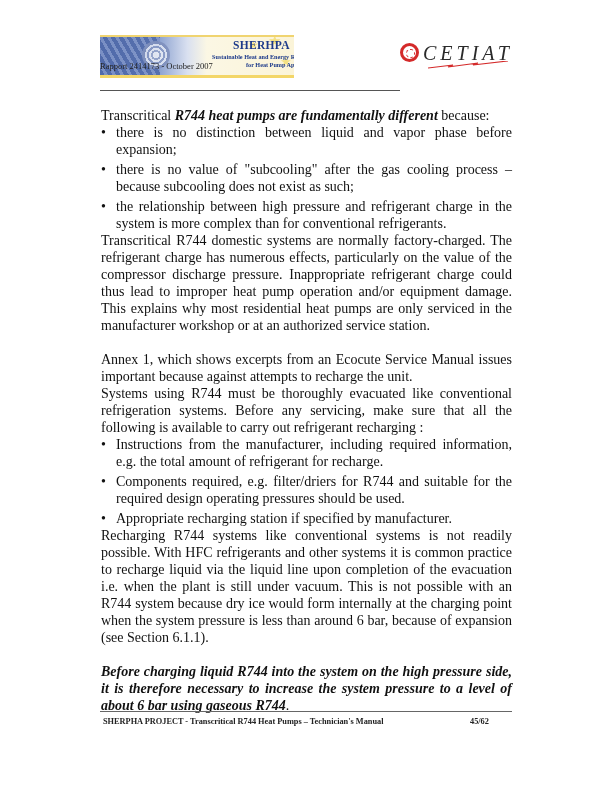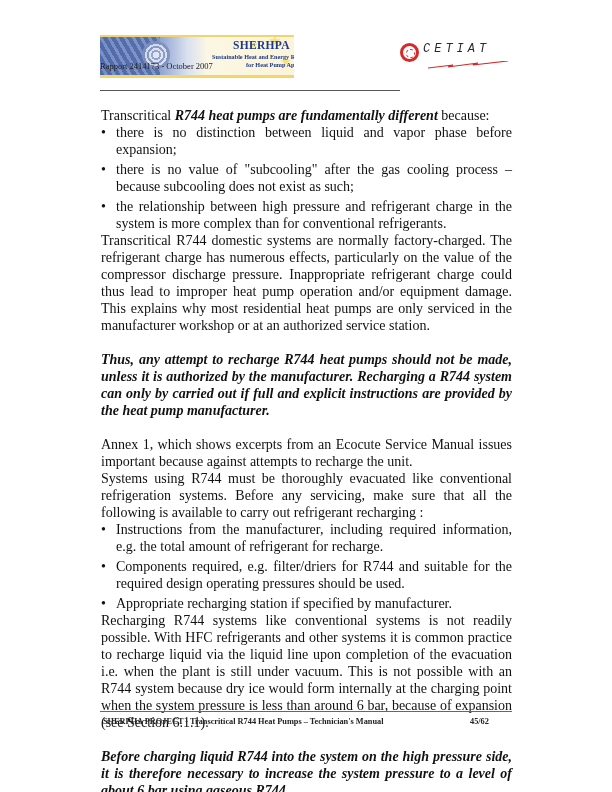--- a/index.html
+++ b/index.html
@@ -21,22 +21,22 @@
                     letter-spacing: .3px; }
     .banner-sub1 { position: absolute; left: 112px; top: 16px; font-weight: bold; font-size: 6.2px; color: #1d3a8a; white-space: nowrap; }
     .banner-sub2 { position: absolute; left: 146px; top: 24px; font-weight: bold; font-size: 6.2px; color: #1d3a8a; white-space: nowrap; }
     .star { position: absolute; color: #f4df7a; font-size: 15px; line-height: 1; opacity: .9; }
 
     .logo { position: absolute; left: 398px; top: 40px; width: 120px; height: 30px; }
     .logo-ring { position: absolute; left: 2px; top: 3px; width: 19px; height: 19px; border-radius: 50%;
                  border: 3px solid #d42a2a; box-sizing: border-box; }
     .logo-ring::after { content: ""; position: absolute; left: 3px; top: 3px; width: 7px; height: 7px; border-radius: 50%;
                         border: 1px dashed #d42a2a; }
-    .logo-text { position: absolute; left: 25px; top: 2px; font-family: Liberation Mono, monospace; font-style: italic;
-                 font-size: 12px; letter-spacing: 4px; color: #2a2a2a; }
+    .logo-text { position: absolute; left: 25px; top: 2px; font-family: Liberation Serif, serif; font-style: italic;
+                 font-size: 20px; letter-spacing: 4px; color: #2a2a2a; }
     .logo-zig { position: absolute; left: 30px; top: 21px; width: 80px; height: 8px; }
 
     .report-ref { position: absolute; left: 100px; top: 61px; font-size: 8.5px; color: #222; }
     .header-rule { position: absolute; left: 100px; top: 90px; width: 300px; height: 0; border-top: 0.8px solid #555; }
 
     
     .content { position: absolute; left: 101px; top: 107px; width: 411px; font-size: 14px; line-height: 17px; }
     p { margin: 0; text-align: justify; }
     .para { margin-bottom: 17px; }
     .tight { margin-bottom: 0; }
@@ -81,21 +81,20 @@
   <div class="content">
     <p class="tight"><span>Transcritical </span><span class="bi">R744 heat pumps are fundamentally different</span><span> because:</span></p>
     <ul class="bul para">
       <li class="spaced"><span class="dot">•</span><span>there is no distinction between liquid and vapor phase before expansion;</span></li>
       <li class="spaced"><span class="dot">•</span><span>there is no value of "subcooling" after the gas cooling process – because subcooling does not exist as such;</span></li>
       <li><span class="dot">•</span><span>the relationship between high pressure and refrigerant charge in the system is more complex than for conventional refrigerants.</span></li>
     </ul>
 
     <p class="para">Transcritical R744 domestic systems are normally factory-charged. The refrigerant charge has numerous effects, particularly on the value of the compressor discharge pressure. Inappropriate refrigerant charge could thus lead to improper heat pump operation and/or equipment damage. This explains why most residential heat pumps are only serviced in the manufacturer workshop or at an authorized service station.</p>
 
-    <p class="para bi">Thus, any attempt to recharge R744 heat pumps should not be made, unless it is authorized by the manufacturer. Recharging a R744 system can only by carried out if full and explicit instructions are provided by the heat pump manufacturer.</p>
 
     <p class="tight">Annex 1, which shows excerpts from an Ecocute Service Manual issues important because against attempts to recharge the unit.</p>
     <p class="tight">Systems using R744 must be thoroughly evacuated like conventional refrigeration systems. Before any servicing, make sure that all the following is available to carry out refrigerant recharging :</p>
     <ul class="bul para">
       <li class="spaced"><span class="dot">•</span><span>Instructions from the manufacturer, including required information, e.g. the total amount of refrigerant for recharge.</span></li>
       <li class="spaced"><span class="dot">•</span><span>Components required, e.g. filter/driers for R744 and suitable for the required design operating pressures should be used.</span></li>
       <li><span class="dot">•</span><span>Appropriate recharging station if specified by manufacturer.</span></li>
     </ul>
 
     <p class="para">Recharging R744 systems like conventional systems is not readily possible. With HFC refrigerants and other systems it is common practice to recharge liquid via the liquid line upon completion of the evacuation i.e. when the plant is still under vacuum. This is not possible with an R744 system because dry ice would form internally at the charging point when the system pressure is less than around 6 bar, because of expansion (see Section 6.1.1).</p>

